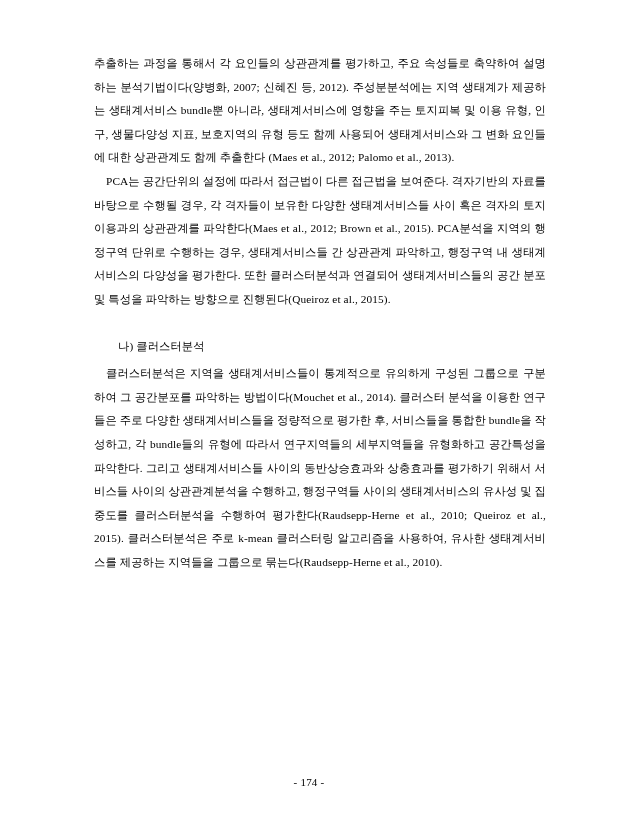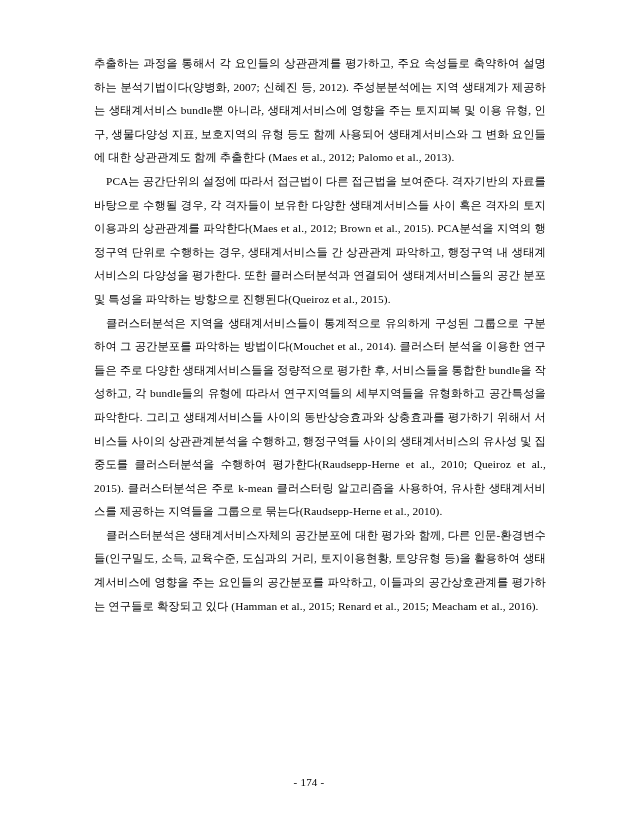--- a/index.html
+++ b/index.html
@@ -59,22 +59,22 @@
 <body>
 
 <div class="page">
 
   <div class="body-text">
 
     <p class="para">추출하는 과정을 통해서 각 요인들의 상관관계를 평가하고, 주요 속성들로 축약하여 설명하는 분석기법이다(양병화, 2007; 신혜진 등, 2012). 주성분분석에는 지역 생태계가 제공하는 생태계서비스 bundle뿐 아니라, 생태계서비스에 영향을 주는 토지피복 및 이용 유형, 인구, 생물다양성 지표, 보호지역의 유형 등도 함께 사용되어 생태계서비스와 그 변화 요인들에 대한 상관관계도 함께 추출한다 (Maes et al., 2012; Palomo et al., 2013).</p>
 
     <p class="para indent">PCA는 공간단위의 설정에 따라서 접근법이 다른 접근법을 보여준다. 격자기반의 자료를 바탕으로 수행될 경우, 각 격자들이 보유한 다양한 생태계서비스들 사이 혹은 격자의 토지이용과의 상관관계를 파악한다(Maes et al., 2012; Brown et al., 2015). PCA분석을 지역의 행정구역 단위로 수행하는 경우, 생태계서비스들 간 상관관계 파악하고, 행정구역 내 생태계서비스의 다양성을 평가한다. 또한 클러스터분석과 연결되어 생태계서비스들의 공간 분포 및 특성을 파악하는 방향으로 진행된다(Queiroz et al., 2015).</p>
 
+    <p class="heading">나) 클러스터분석</p>
 
     <p class="para indent">클러스터분석은 지역을 생태계서비스들이 통계적으로 유의하게 구성된 그룹으로 구분하여 그 공간분포를 파악하는 방법이다(Mouchet et al., 2014). 클러스터 분석을 이용한 연구들은 주로 다양한 생태계서비스들을 정량적으로 평가한 후, 서비스들을 통합한 bundle을 작성하고, 각 bundle들의 유형에 따라서 연구지역들의 세부지역들을 유형화하고 공간특성을 파악한다. 그리고 생태계서비스들 사이의 동반상승효과와 상충효과를 평가하기 위해서 서비스들 사이의 상관관계분석을 수행하고, 행정구역들 사이의 생태계서비스의 유사성 및 집중도를 클러스터분석을 수행하여 평가한다(Raudsepp-Herne et al., 2010; Queiroz et al., 2015). 클러스터분석은 주로 k-mean 클러스터링 알고리즘을 사용하여, 유사한 생태계서비스를 제공하는 지역들을 그룹으로 묶는다(Raudsepp-Herne et al., 2010).</p>
 
-    <p class="para indent">클러스터분석은 생태계서비스자체의 공간분포에 대한 평가와 함께, 다른 인문-환경변수들(인구밀도, 소득, 교육수준, 도심과의 거리, 토지이용현황, 토양유형 등)을 활용하여 생태계서비스에 영향을 주는 요인들의 공간분포를 파악하고, 이들과의 공간상호관계를 평가하는 연구들로 확장되고 있다 (Hamman et al., 2015; Renard et al., 2015; Meacham et al., 2016).</p>
 
   </div>
 
 </div>
 
 <div class="footer">- 174 -</div>
 
 </body></html>

